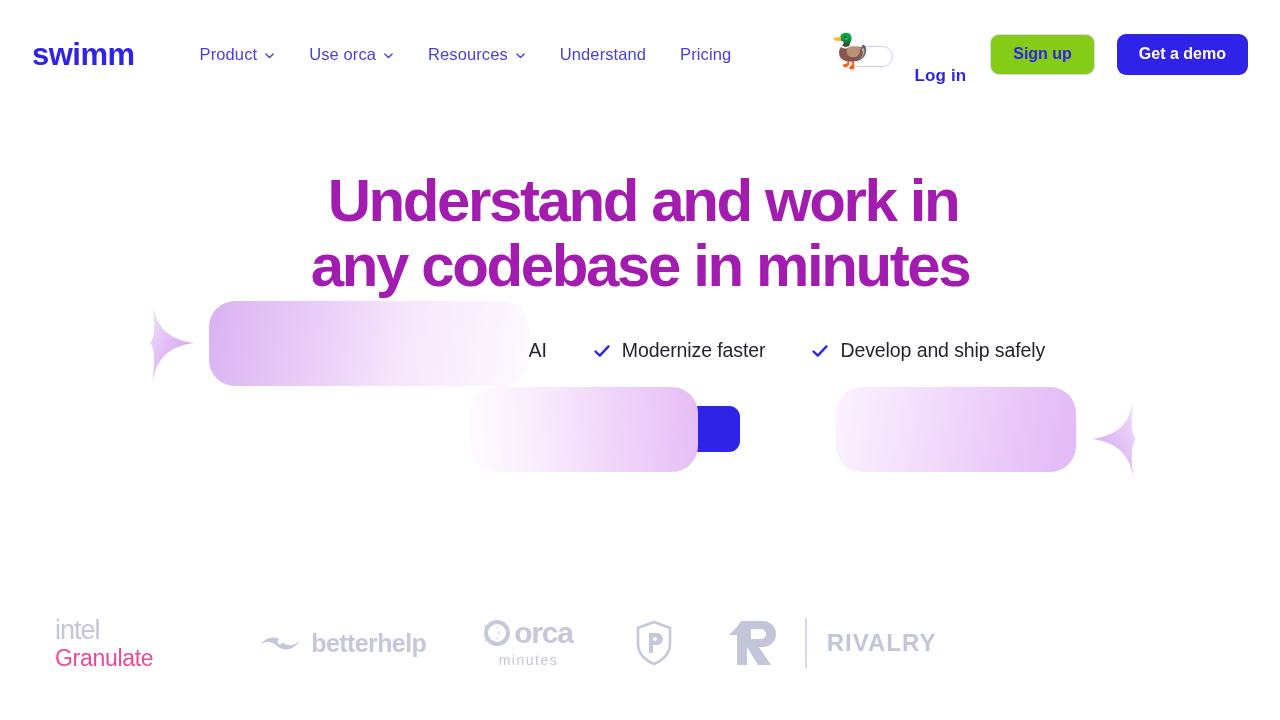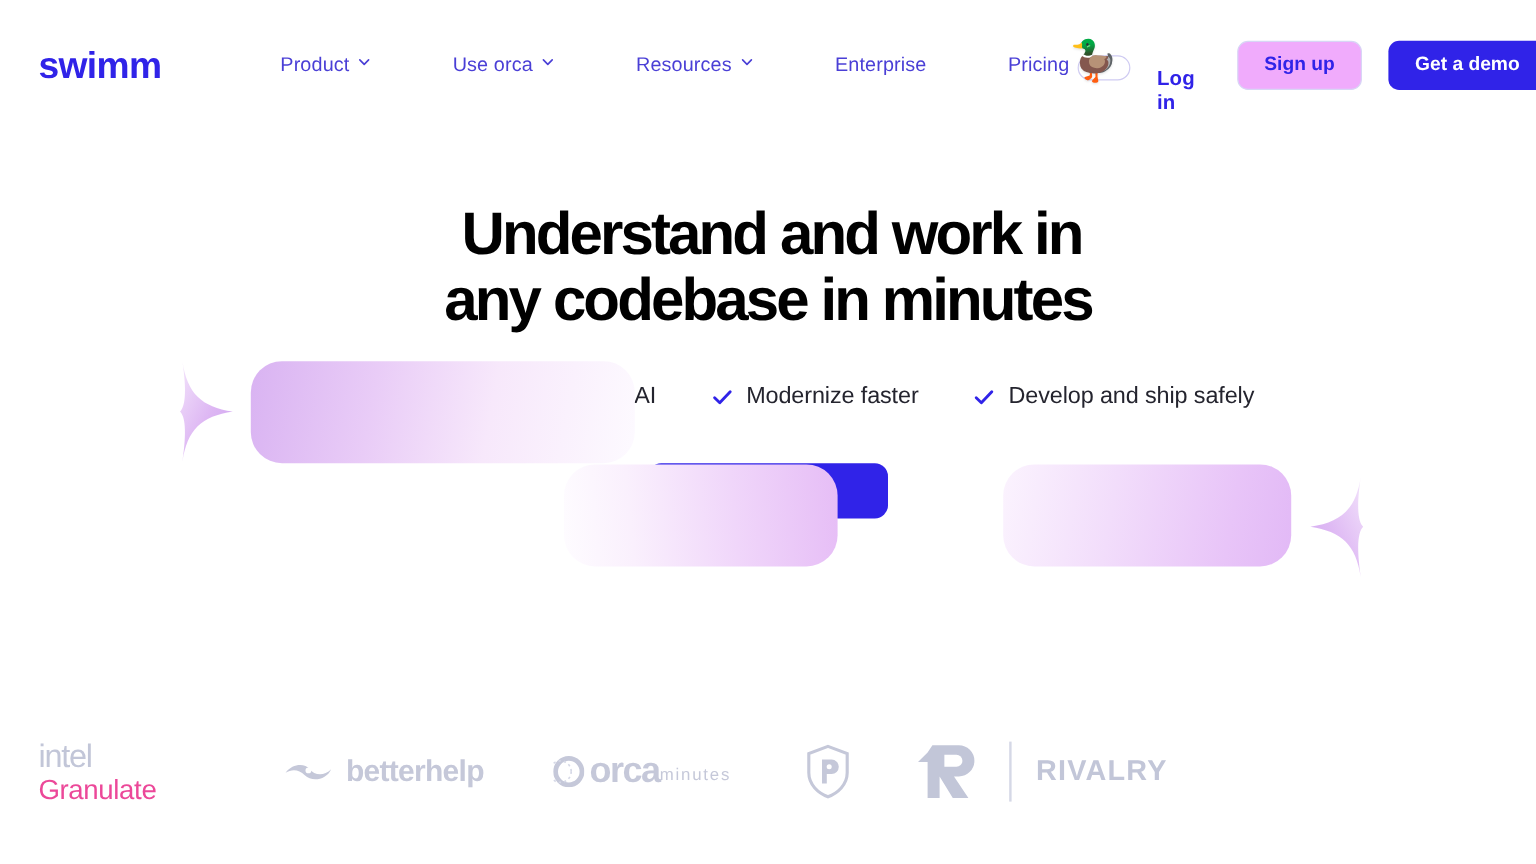--- a/index.html
+++ b/index.html
@@ -39,28 +39,27 @@
 
   .nav {
     display: flex;
     align-items: center;
     gap: 34px;
     margin-left: 65px;
   }
 
   .nav-item {
     display: flex;
-    align-items: flex-start;
+    align-items: center;
     gap: 7px;
     font-size: 16.5px;
     color: #4a3fd6;
     cursor: pointer;
     white-space: nowrap;
     letter-spacing: 0.1px;
-    margin-left: 34px;
   }
 
   .chevron {
     width: 11px;
     height: 11px;
     display: inline-block;
     position: relative;
     top: 1px;
   }
   .chevron svg { display: block; }
@@ -114,21 +113,21 @@
 
   .btn {
     border: none;
     cursor: pointer;
     font-family: "Liberation Sans", sans-serif;
     font-weight: 700;
     white-space: nowrap;
   }
 
   .btn-signup {
-    background: #f0abfc;
+    background: #84cc16;
     color: #3023e8;
     border: 1.5px solid #d8d5f5;
     border-radius: 9px;
     font-size: 16px;
     padding: 0 22px;
     height: 41px;
     margin-right: 22px;
   }
 
   .btn-demo-header {
@@ -143,25 +142,25 @@
   
   .hero {
     position: relative;
     padding-top: 62px;
     text-align: center;
   }
 
   .headline {
     position: relative;
     display: inline-block;
-    font-size: 50px;
+    font-size: 60px;
     font-weight: 800;
     line-height: 1.02;
     letter-spacing: -2.4px;
-    color: #000000;
+    color: #a21caf;
   }
 
   .hl-line {
     position: relative;
     display: block;
     white-space: nowrap;
     z-index: 3;
   }
 
   .hl-line-1 { padding-left: 6px; }
@@ -257,30 +256,30 @@
 
   .client-logo {
     color: #c5c8d9;
     flex: none;
     display: flex;
     align-items: center;
     user-select: none;
   }
 
   
-  .cl-intel { flex-direction: column; align-items: flex-start; line-height: 1; margin-right: 106px; }
+  .cl-intel { flex-direction: column; align-items: flex-start; line-height: 1; margin-right: 106px; margin-left: 23px; }
   .cl-intel .top { font-size: 27px; letter-spacing: -1px; color: #c2c6d8; }
   .cl-intel .bottom { font-size: 23px; letter-spacing: -0.3px; color: #ec4899; margin-top: 3px; }
 
   
   .cl-betterhelp { margin-right: 58px; gap: 10px; }
   .cl-betterhelp .word { font-size: 25px; font-weight: 600; letter-spacing: -0.6px; color: #c5c8d9; }
 
   
-  .cl-orca { margin-right: 62px; }
+  .cl-orca { flex-direction: column; margin-right: 62px; }
   .cl-orca .row { display: flex; align-items: center; gap: 4px; }
   .cl-orca .word { font-size: 30px; font-weight: 700; letter-spacing: -1.2px; color: #c5c8d9; line-height: 1; }
   .cl-orca .sub { font-size: 14px; letter-spacing: 1.5px; color: #c5c8d9; margin-top: 4px; }
 
   
   .cl-play { margin-right: 56px; gap: 9px; }
   .cl-play .word { font-size: 31px; letter-spacing: -1.1px; color: #c5c8d9; line-height: 1; }
   .cl-play .word b { font-weight: 800; }
   .cl-play .word span.light { font-weight: 400; }
 
@@ -324,21 +323,21 @@
     <div class="nav-item">
       <span>Resources</span>
       <span class="chevron">
         <svg width="11" height="11" viewBox="0 0 12 12">
             <path d="M2 4.3 L6 8.3 L10 4.3" fill="none" stroke="#4a3fd6" stroke-width="1.5" stroke-linecap="round" stroke-linejoin="round"></path>
           </svg>
       </span>
     </div>
 
     <div class="nav-item">
-      <span>Enterprise</span>
+      <span>Understand</span>
     </div>
 
     <div class="nav-item">
       <span>Pricing</span>
     </div>
 
   </nav>
 
   <div class="header-right">
 

